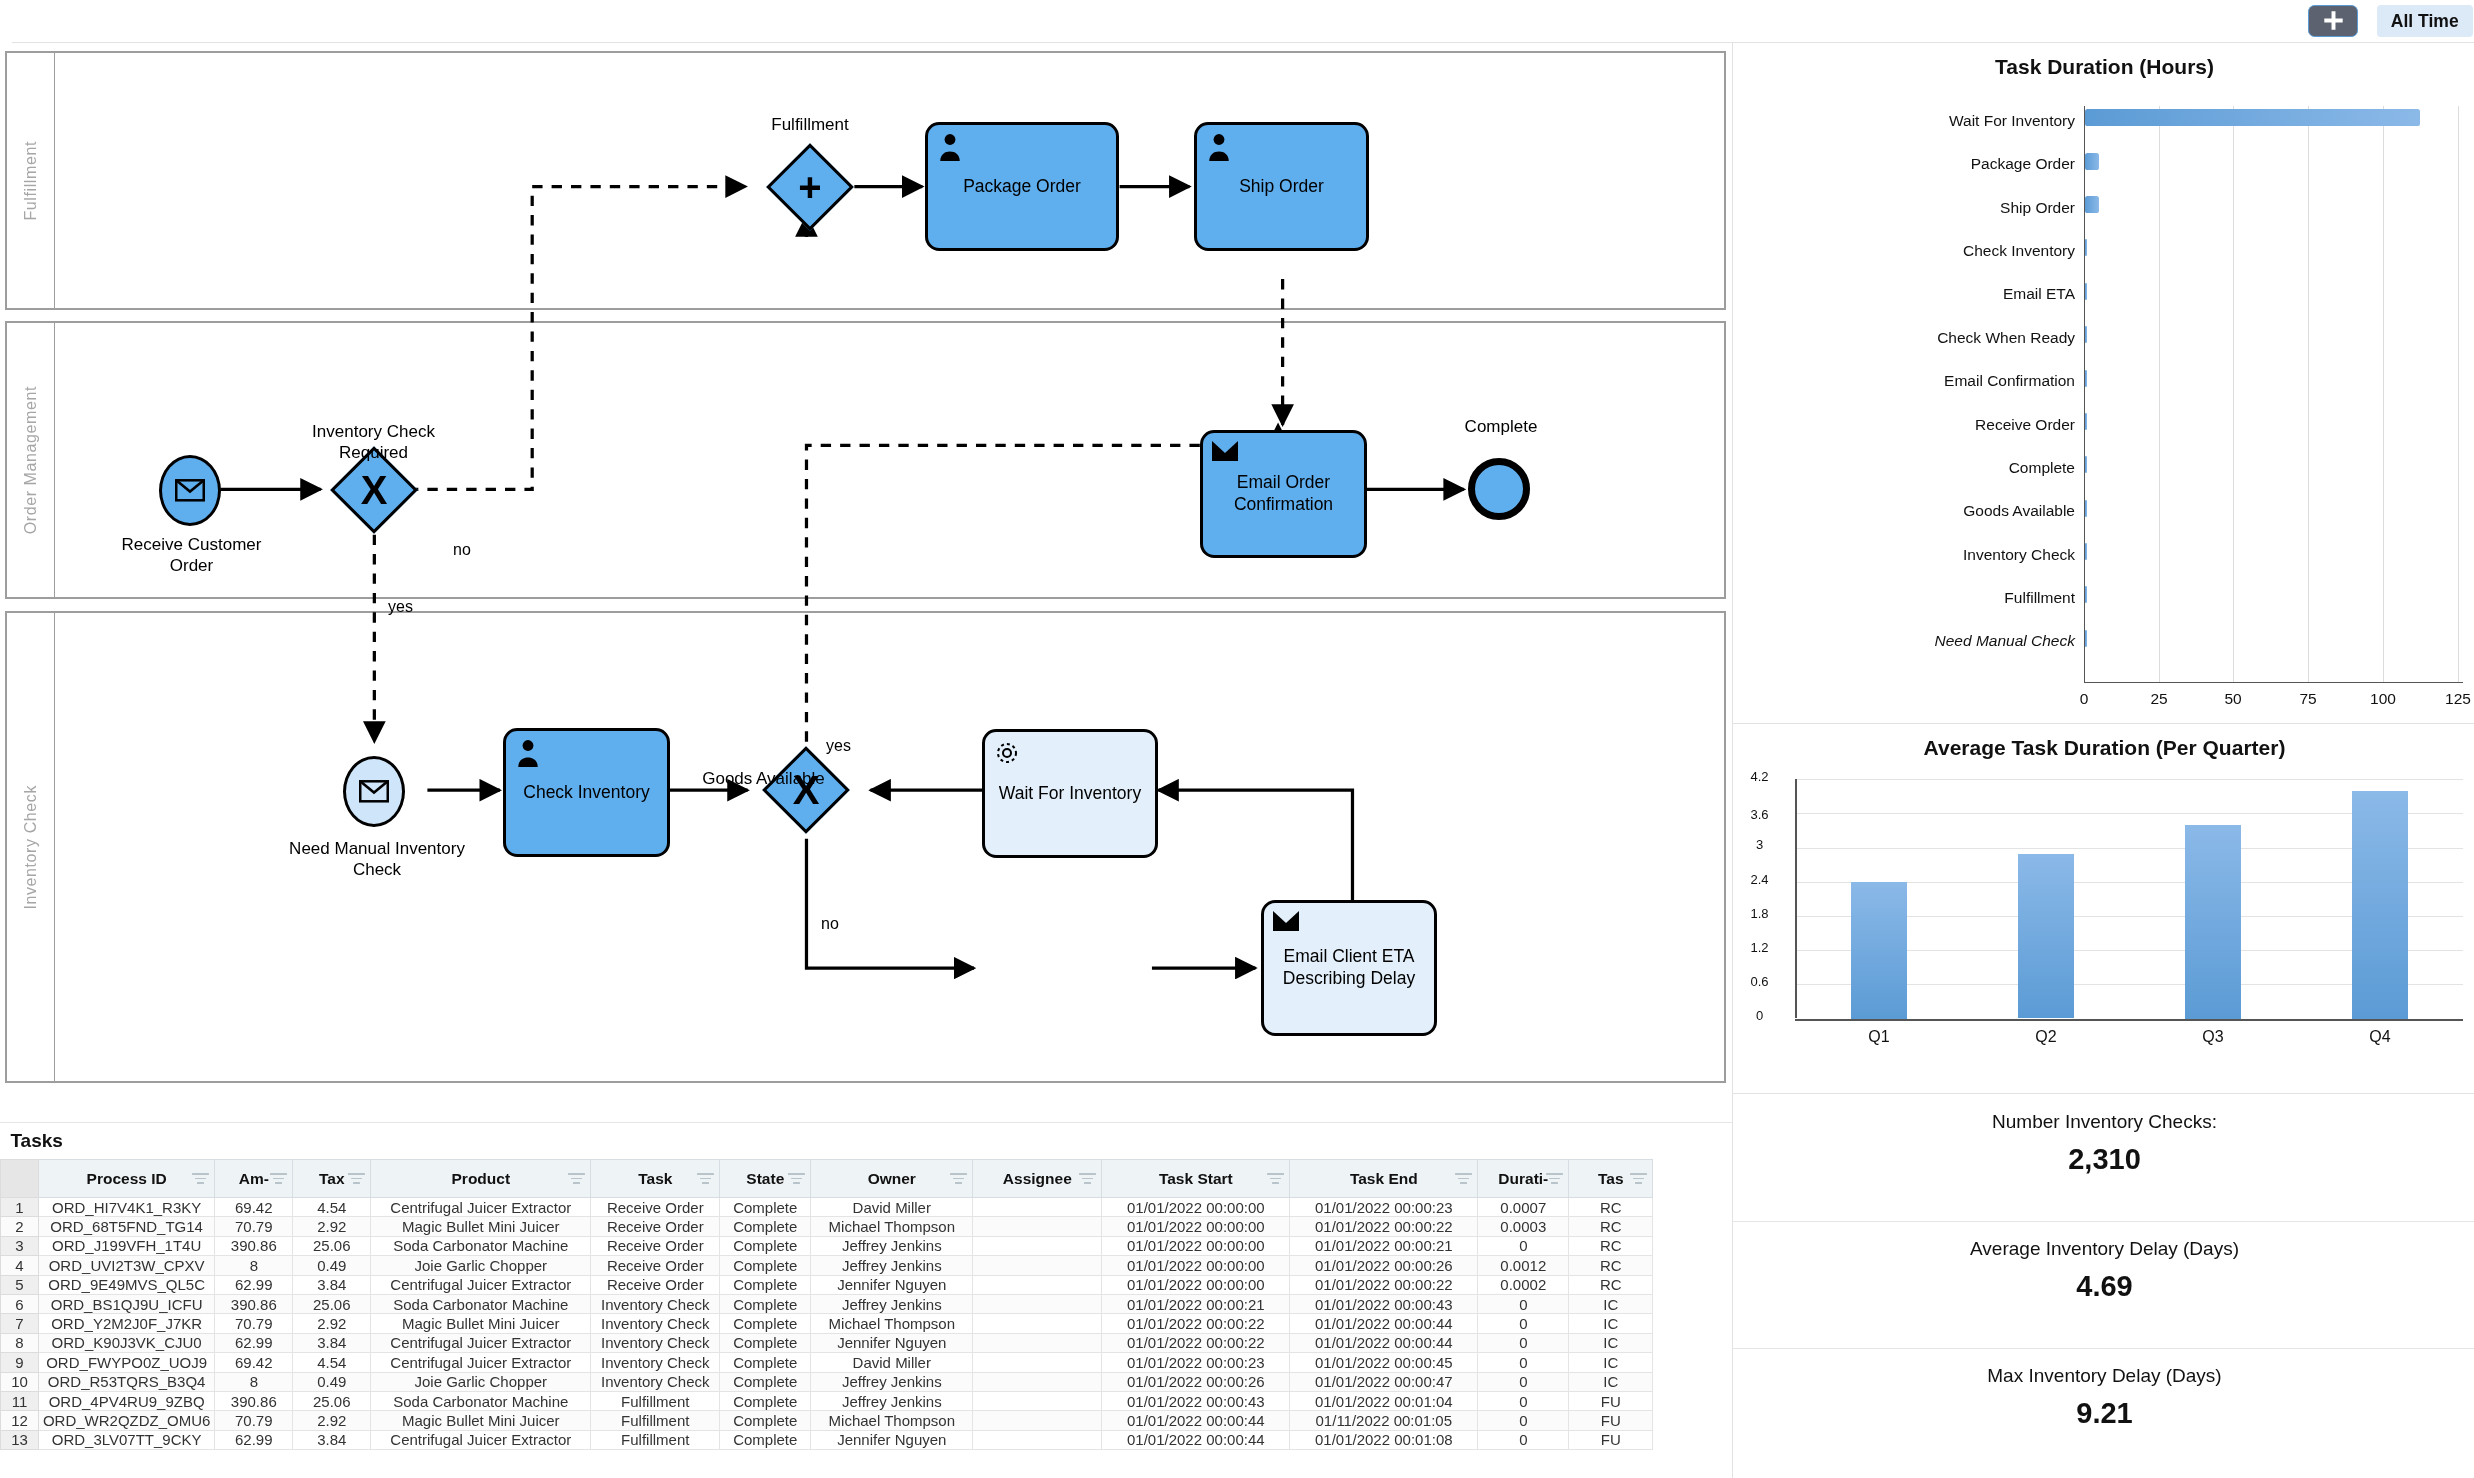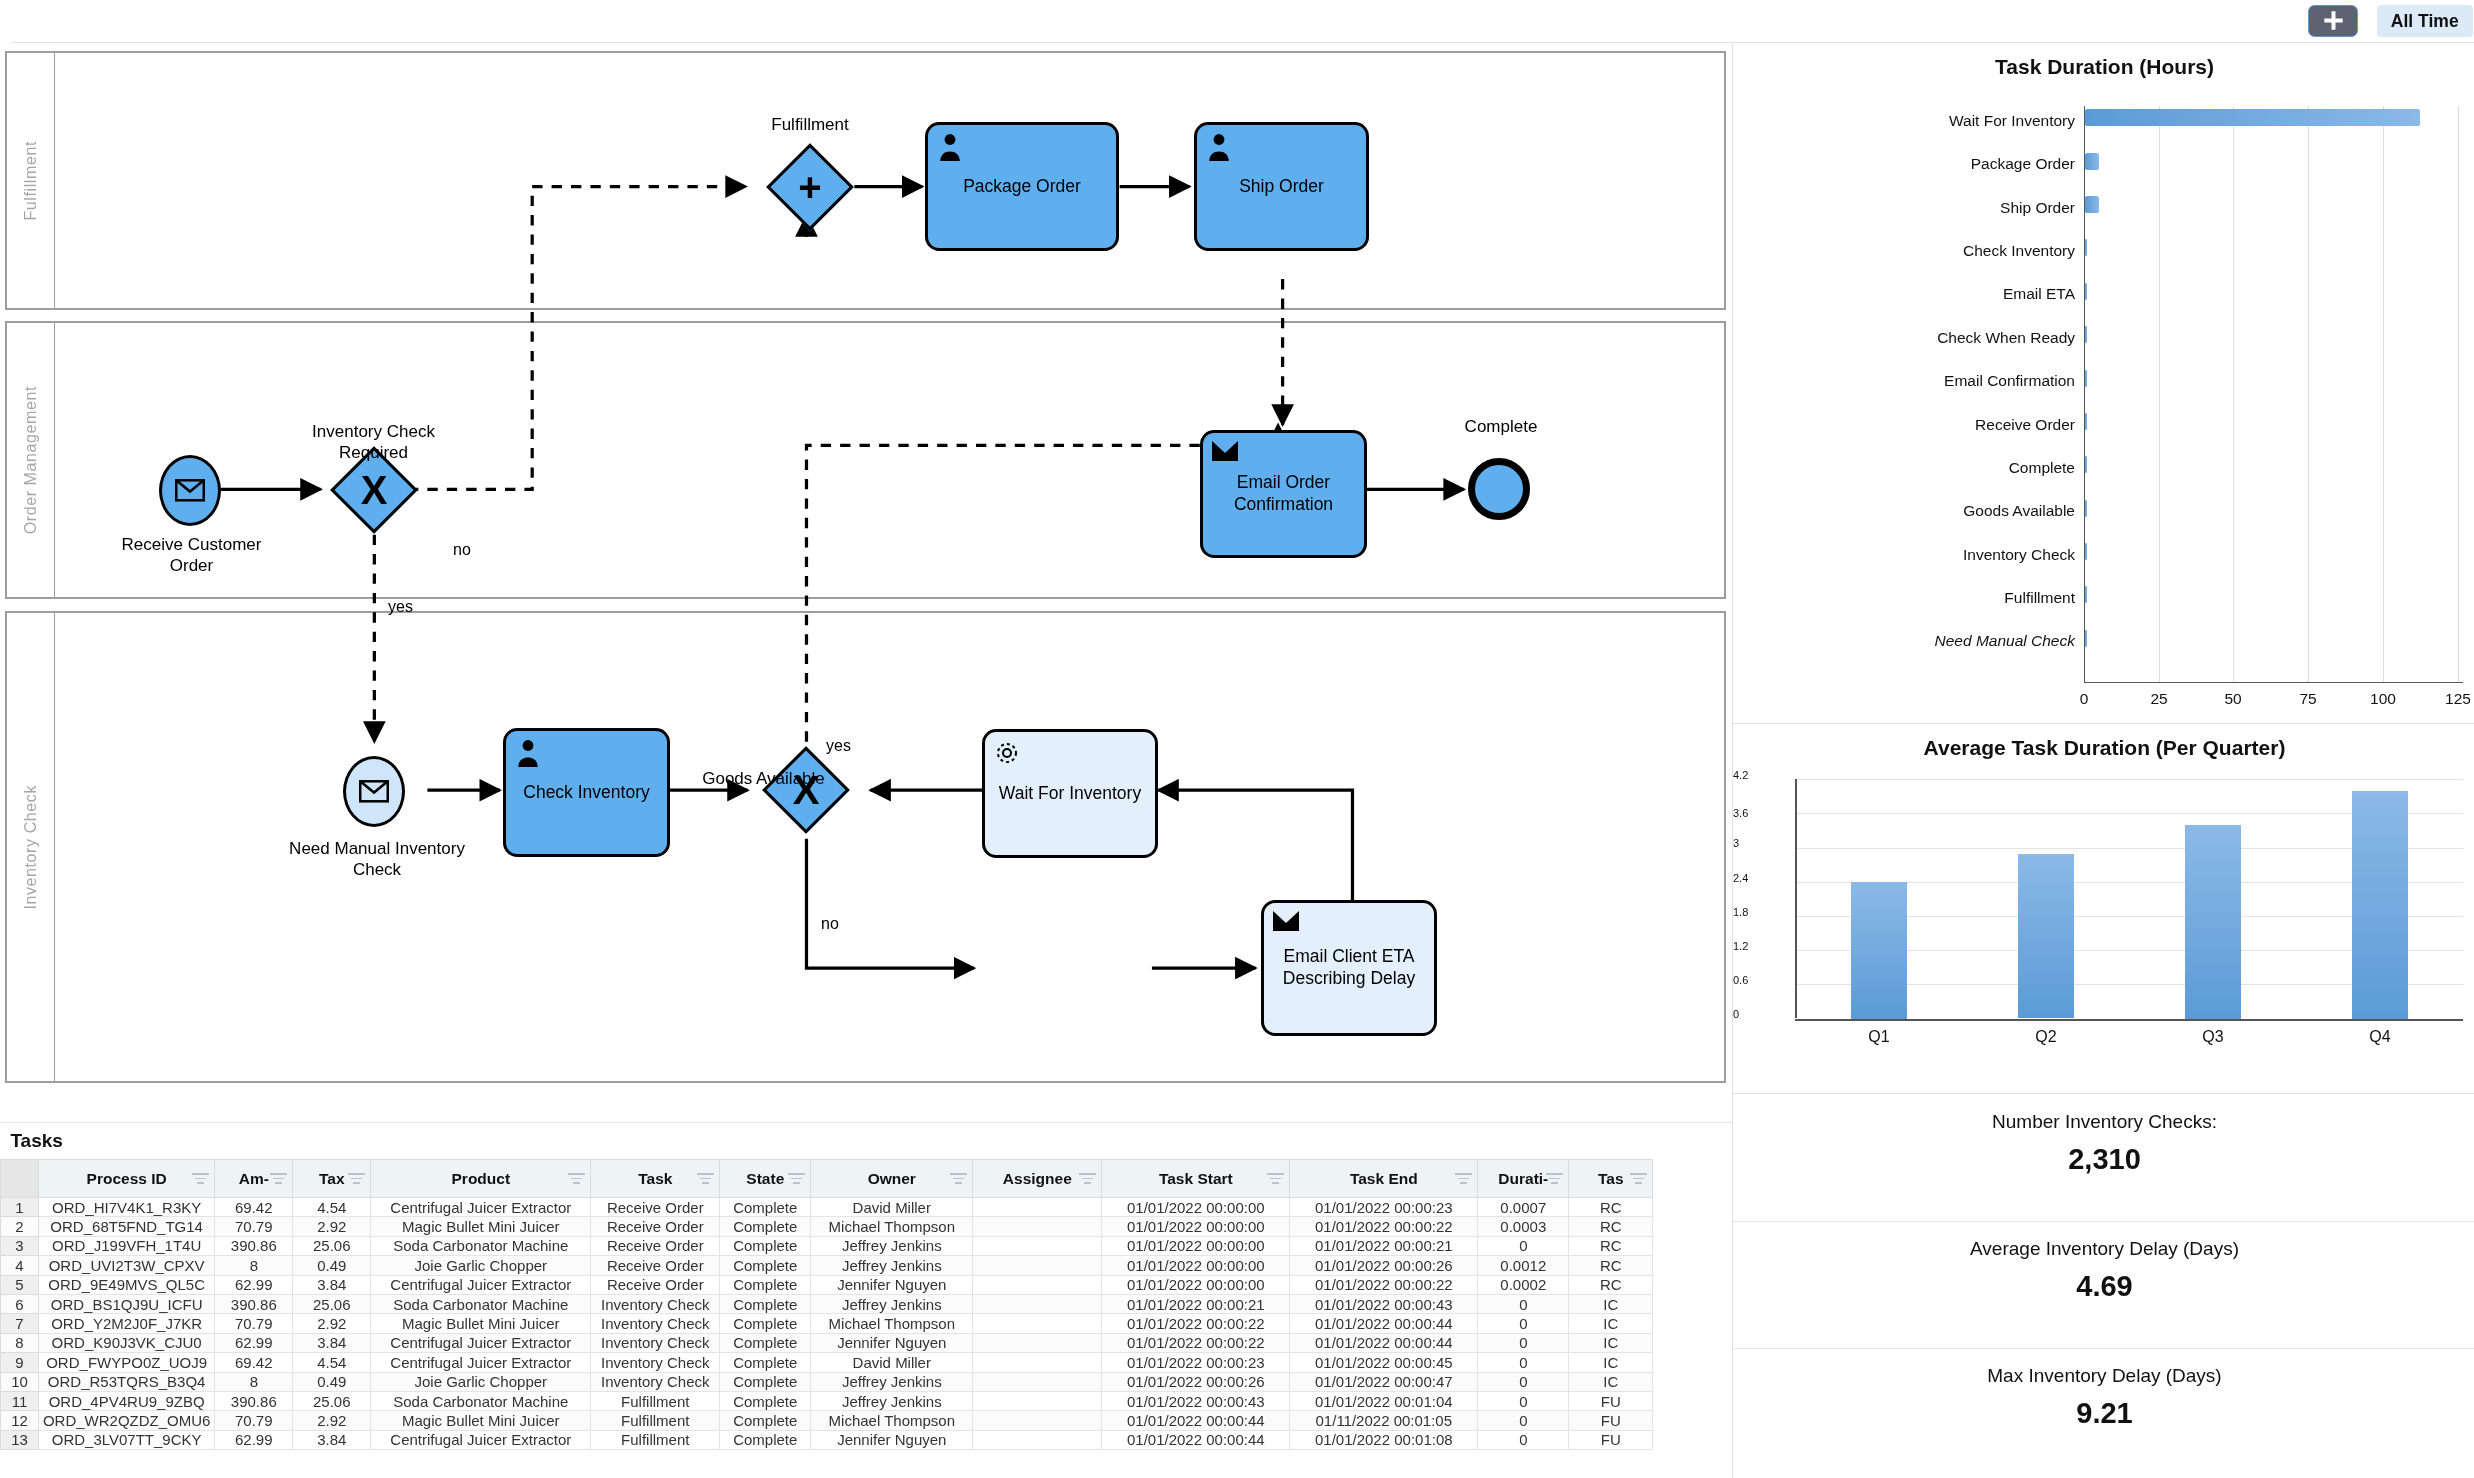--- a/index.html
+++ b/index.html
@@ -92,21 +92,21 @@
   .hbar-label { position:absolute; right:0; font-size:15.5px; color:#111;
                 white-space:nowrap; text-align:right; }
   .hbar { position:absolute; height:17px; border-radius:2.6px;
           background:linear-gradient(90deg,#5b9bd5,#8bb9e8); }
   .axisline { position:absolute; background:#dcdcdc; }
   .tickline { position:absolute; width:0.6px; background:#dcdcdc; }
   .ticklabel { position:absolute; font-size:15.5px; color:#111; text-align:center; }
 
   #qchart { position:absolute; left:0; top:41px; width:743px; height:324px; }
   .gridline { position:absolute; height:0.6px; background:#e3e3e3; }
-  .ylab { position:absolute; font-size:11px; color:#111; text-align:left; }
+  .ylab { position:absolute; font-size:13px; color:#111; text-align:center; }
   .vbar { position:absolute; bottom:0; background:linear-gradient(180deg,#8bb9e8,#5b9bd5); }
   .xlab { position:absolute; font-size:16px; color:#111; text-align:center; }
 
   .kpi { position:absolute; left:0; width:743px; text-align:center; }
   .kpi-label { font-size:19px; color:#111; }
   .kpi-value { font-size:29px; font-weight:bold; color:#111; margin-top:10.4px; }
   .kpi-div { position:absolute; left:0; width:743px; height:0.6px; background:#e5e5e5; }
 </style>
 </head>
 <body>

